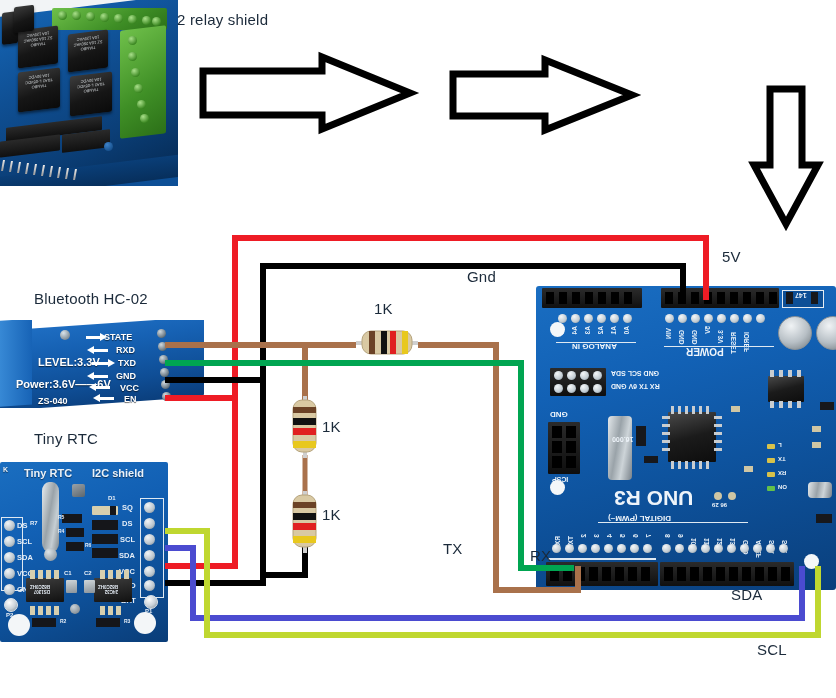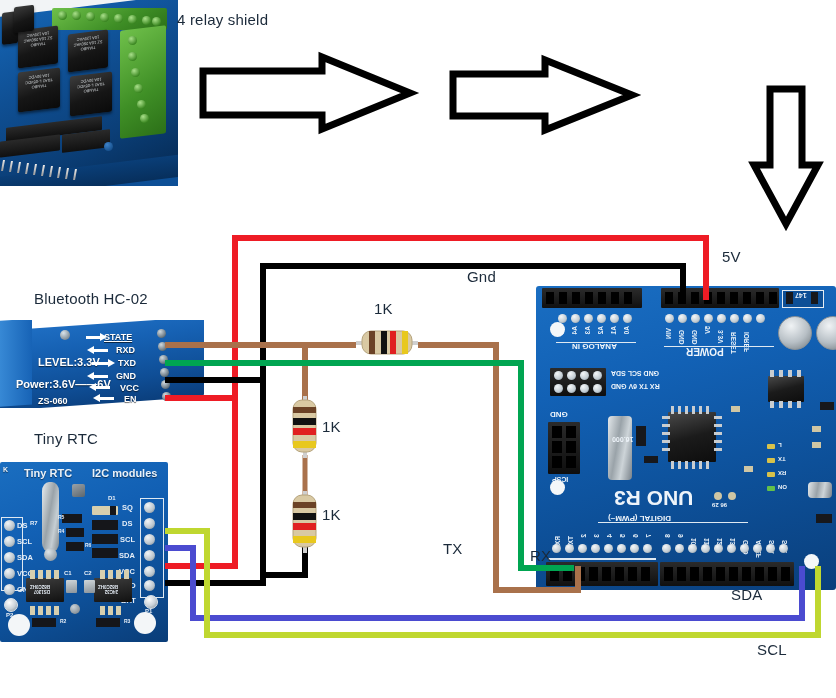--- a/index.html
+++ b/index.html
@@ -147,29 +147,29 @@
     <div class="pin" style="left:42px;top:165px;"></div>
     <div class="pin" style="left:50px;top:166px;"></div>
     <div class="pin" style="left:58px;top:167px;"></div>
     <div class="pin" style="left:66px;top:168px;"></div>
     <div class="pin" style="left:74px;top:169px;"></div>
   </div>
 
   <div class="photo" id="hc05">
     <div class="body"></div>
     <div class="edge"></div>
-    <div class="pl" style="left:104px;top:12px;text-decoration:underline;">STATE</div>
+    <div class="pl" style="left:104px;top:12px;">STATE</div>
     <div class="pl" style="left:116px;top:25px;">RXD</div>
     <div class="pl" style="left:118px;top:38px;">TXD</div>
     <div class="pl" style="left:116px;top:51px;">GND</div>
     <div class="pl" style="left:120px;top:63px;">VCC</div>
     <div class="pl" style="left:124px;top:74px;">EN</div>
     <div class="pl" style="left:38px;top:36px;font-size:11px;">LEVEL:3.3V</div>
     <div class="pl" style="left:16px;top:58px;font-size:11px;">Power:3.6V——6V</div>
-    <div class="pl" style="left:38px;top:76px;font-size:9px;">ZS-060</div>
+    <div class="pl" style="left:38px;top:76px;font-size:9px;">ZS-040</div>
 
     <div class="ar" style="left:86px;top:16px;width:14px;"></div>
     <div class="arh" style="left:100px;top:13px;border-left:7px solid #fff;"></div>
     <div class="ar" style="left:94px;top:29px;width:14px;"></div>
     <div class="arh" style="left:87px;top:26px;border-right:7px solid #fff;"></div>
     <div class="ar" style="left:92px;top:42px;width:16px;"></div>
     <div class="arh" style="left:108px;top:39px;border-left:7px solid #fff;"></div>
     <div class="ar" style="left:94px;top:55px;width:14px;"></div>
     <div class="arh" style="left:87px;top:52px;border-right:7px solid #fff;"></div>
     <div class="ar" style="left:96px;top:66px;width:14px;"></div>
@@ -182,21 +182,21 @@
     <div class="pd" style="left:159px;top:35px;"></div>
     <div class="pd" style="left:160px;top:48px;"></div>
     <div class="pd" style="left:161px;top:60px;"></div>
     <div class="pd" style="left:162px;top:72px;"></div>
     <div style="position:absolute;left:60px;top:10px;width:10px;height:10px;border-radius:50%;background:radial-gradient(circle at 35% 30%,#d9e3ea,#5d6b76);"></div>
   </div>
 
   <div class="photo" id="rtc">
     <div class="body"></div>
     <div class="txt" style="left:24px;top:5px;font-size:11px;">Tiny RTC</div>
-    <div class="txt" style="left:92px;top:5px;font-size:11px;">I2C modules</div>
+    <div class="txt" style="left:92px;top:5px;font-size:11px;">I2C shield</div>
     <div class="txt" style="left:3px;top:4px;font-size:7px;">K</div>
 
     <div class="silk" style="position:absolute;left:1px;top:55px;width:20px;height:72px;border:1px solid #dfe9f2;background:transparent;"></div>
     <div class="pad" style="left:4px;top:58px;"></div>
     <div class="pad" style="left:4px;top:74px;"></div>
     <div class="pad" style="left:4px;top:90px;"></div>
     <div class="pad" style="left:4px;top:106px;"></div>
     <div class="pad" style="left:4px;top:122px;"></div>
     <div class="ptxt" style="left:17px;top:59px;">DS</div>
     <div class="ptxt" style="left:17px;top:75px;">SCL</div>
@@ -537,21 +537,21 @@
       <rect x="293" y="513" width="23" height="7" fill="#111111"></rect>
       <rect x="293" y="523" width="23" height="7" fill="#e02020"></rect>
       <rect x="293" y="536" width="23" height="7" fill="#e8c81e"></rect>
     </g>
 
     <polygon points="203,71 322,71 322,57 410,93 322,129 322,115 203,115" fill="#ffffff" stroke="#000000" stroke-width="7" stroke-linejoin="miter"></polygon>
     <polygon points="453,74 545,74 545,60 632,95 545,130 545,116 453,116" fill="#ffffff" stroke="#000000" stroke-width="7" stroke-linejoin="miter"></polygon>
     <polygon points="770,89 802,89 802,165 818,165 786,224 754,165 770,165" fill="#ffffff" stroke="#000000" stroke-width="7" stroke-linejoin="miter"></polygon>
   </svg>
 
-  <div class="lbl" style="left:177px;top:11px;">4 relay shield</div>
+  <div class="lbl" style="left:177px;top:11px;">2 relay shield</div>
   <div class="lbl" style="left:34px;top:290px;">Bluetooth HC-02</div>
   <div class="lbl" style="left:34px;top:430px;">Tiny RTC</div>
   <div class="lbl" style="left:374px;top:300px;">1K</div>
   <div class="lbl" style="left:322px;top:418px;">1K</div>
   <div class="lbl" style="left:322px;top:506px;">1K</div>
   <div class="lbl" style="left:722px;top:248px;">5V</div>
   <div class="lbl" style="left:467px;top:268px;">Gnd</div>
   <div class="lbl" style="left:443px;top:540px;">TX</div>
   <div class="lbl" style="left:530px;top:547px;">RX</div>
   <div class="lbl" style="left:731px;top:586px;">SDA</div>

